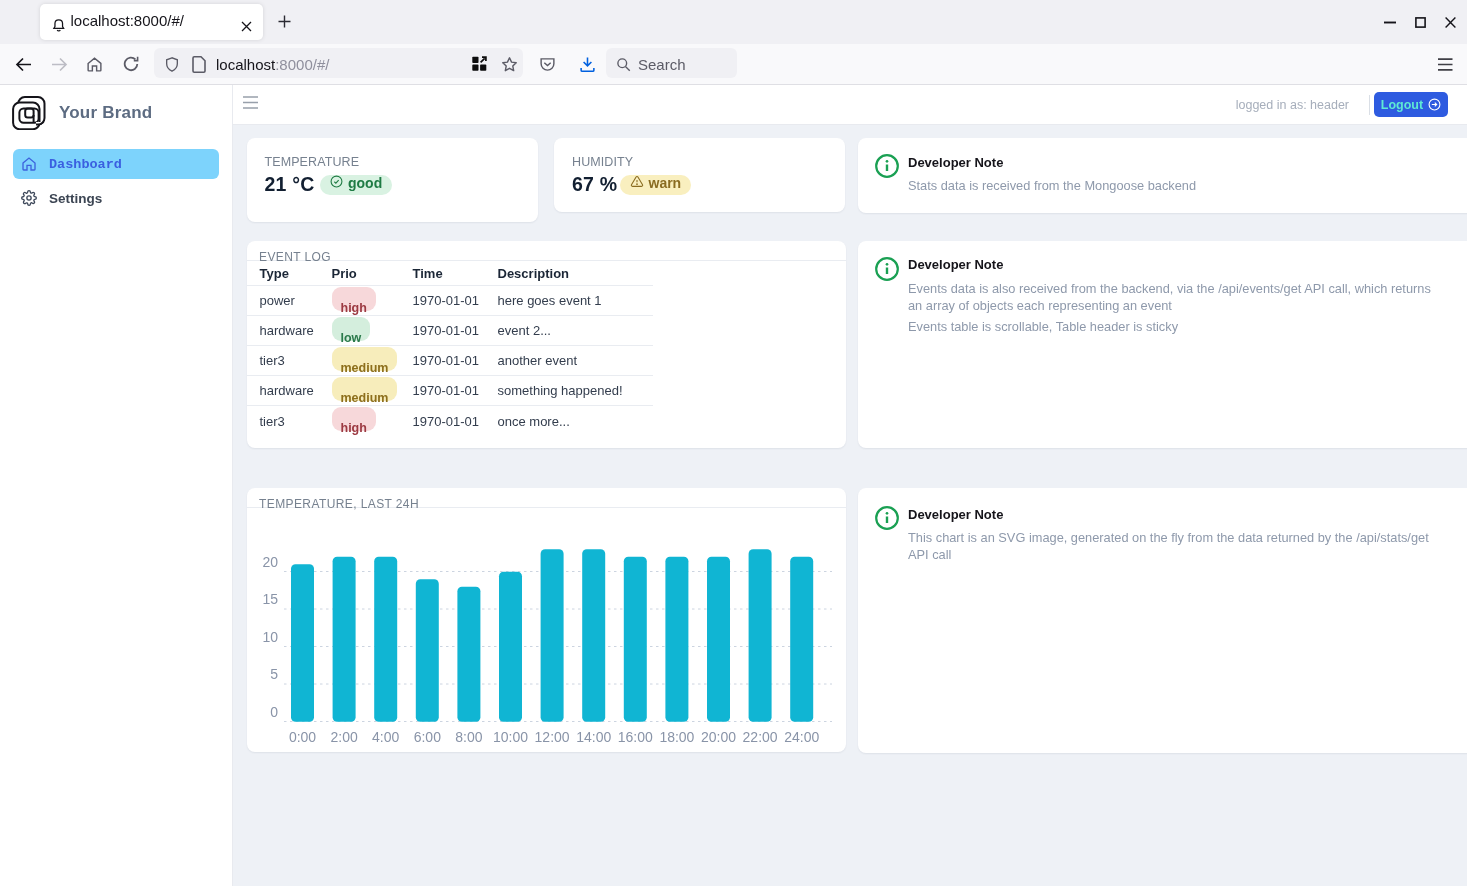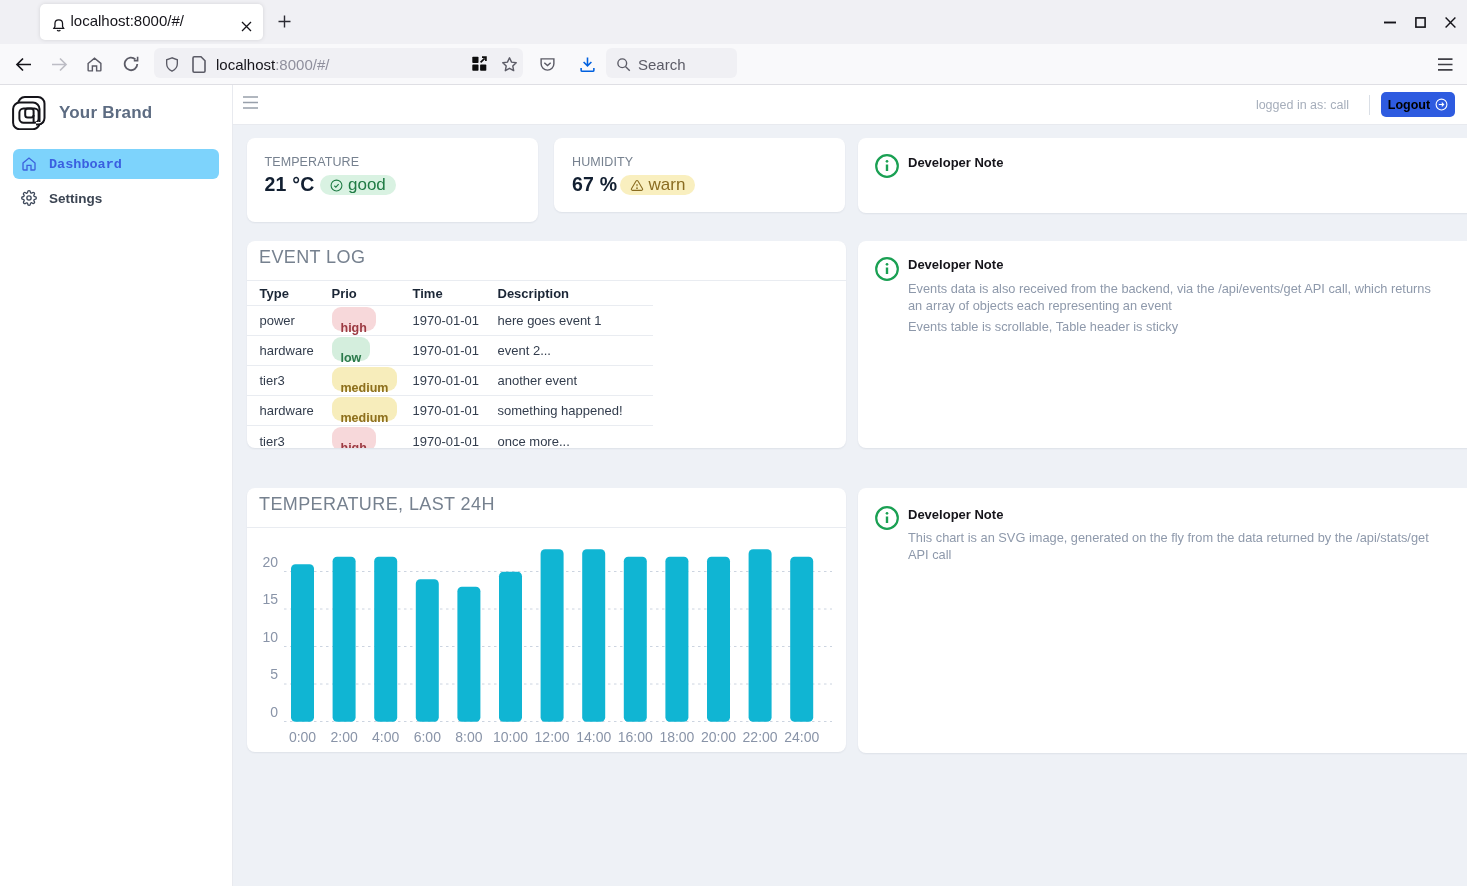--- a/index.html
+++ b/index.html
@@ -14,24 +14,24 @@
   .urlbox { position:absolute; top:3.5px; height:30px; background:#f0f0f4; border-radius:6px; }
   
   #appwrap { position:absolute; left:0; top:85px; width:1467px; height:801px; background:#eef1f6; }
   #sidebar { position:absolute; left:0; top:0; width:233px; height:801px; background:#fff; border-right:1px solid #e8eaef; }
   #topbar { position:absolute; left:233px; top:0; width:1234px; height:40px; background:#fff; border-bottom:1px solid #e8eaef; }
   .brand { position:absolute; left:59px; top:17.5px; font-size:17px; font-weight:bold; color:#5d6c82; letter-spacing:.2px; }
   .navitem { position:absolute; left:13px; width:206px; height:30px; border-radius:6px; font-size:13.5px; font-weight:bold; }
   .navitem .nlabel { position:absolute; left:36px; top:50%; transform:translateY(-50%); }
   .navicon { position:absolute; left:8px; top:50%; transform:translateY(-50%); width:16px; height:16px; }
   .card { position:absolute; background:#fff; border-radius:8px; box-shadow:0 1px 2px rgba(20,30,50,.07); }
-  .cardhead { height:40px; line-height:33px; border-bottom:1px solid #e9ecf1; color:#76818f; font-size:18px; letter-spacing:.4px; padding-left:12.5px; }
+  .cardhead { height:20px; line-height:33px; border-bottom:1px solid #e9ecf1; color:#76818f; font-size:12px; letter-spacing:.4px; padding-left:12.5px; }
   .statlabel { position:absolute; left:18px; top:17px; font-size:12.5px; color:#76818f; letter-spacing:.1px; }
   .statval { position:absolute; left:18px; top:35px; font-size:19.5px; font-weight:bold; color:#121f31; letter-spacing:.2px; }
-  .badge { position:absolute; top:37.5px; height:20px; border-radius:10px; font-size:17px; font-weight:normal; display:flex; align-items:center; padding:0 10px; gap:5px; }
+  .badge { position:absolute; top:37.5px; height:20px; border-radius:10px; font-size:14px; font-weight:bold; display:flex; padding:0 10px; gap:5px; }
   .badge-good { background:#d9f2e2; color:#1f7b44; }
   .badge-warn { background:#f9efbf; color:#8a6c21; }
   .pill { display:inline-block; height:18px; line-height:18px; border-radius:9px; font-size:12.5px; font-weight:bold; padding:12px 9px; }
   .pill-high { background:#f7d8da; color:#9c3a42; }
   .pill-low { background:#d4eedd; color:#2b7a4b; }
   .pill-med { background:#f7edbb; color:#8d6f1c; }
   table.ev { border-collapse:collapse; width:406px; table-layout:fixed; }
   table.ev th { text-align:left; font-size:13px; color:#1b2636; padding:0 0 0 13px; height:25px; border-bottom:1px solid #e9ecf1; }
   table.ev td { font-size:13px; color:#333d4d; padding:0 0 0 13px; height:30px; border-bottom:1px solid #e9ecf1; }
   table.ev tr.last td { border-bottom:none; }
@@ -162,23 +162,23 @@
           <circle cx="12" cy="12" r="3.2"></circle>
           <path d="M19.4 15a1.65 1.65 0 0 0 .33 1.82l.06.06a2 2 0 1 1-2.83 2.83l-.06-.06a1.65 1.65 0 0 0-1.82-.33 1.65 1.65 0 0 0-1 1.51V21a2 2 0 1 1-4 0v-.09A1.65 1.65 0 0 0 9 19.4a1.65 1.65 0 0 0-1.82.33l-.06.06a2 2 0 1 1-2.83-2.83l.06-.06a1.65 1.65 0 0 0 .33-1.82 1.65 1.65 0 0 0-1.51-1H3a2 2 0 1 1 0-4h.09A1.65 1.65 0 0 0 4.6 9a1.65 1.65 0 0 0-.33-1.82l-.06-.06a2 2 0 1 1 2.83-2.83l.06.06a1.65 1.65 0 0 0 1.82.33H9a1.65 1.65 0 0 0 1-1.51V3a2 2 0 1 1 4 0v.09a1.65 1.65 0 0 0 1 1.51 1.65 1.65 0 0 0 1.82-.33l.06-.06a2 2 0 1 1 2.83 2.83l-.06.06a1.65 1.65 0 0 0-.33 1.82V9a1.65 1.65 0 0 0 1.51 1H21a2 2 0 1 1 0 4h-.09a1.65 1.65 0 0 0-1.51 1z"></path>
         </svg>
       <span class="nlabel">Settings</span>
     </div>
   </div>
   <div id="topbar">
     <svg class="abs" style="left:10px; top:11px" width="15" height="13" viewBox="0 0 15 13" stroke="#98a0ab" stroke-width="1.5">
         <path d="M0 1 H15 M0 6.5 H15 M0 12 H15"></path>
       </svg>
-    <div class="abs" style="right:118px; top:0; height:39px; line-height:40px; font-size:12.5px; color:#a6aebb;">logged in as: call</div>
+    <div class="abs" style="right:118px; top:0; height:39px; line-height:40px; font-size:12.5px; color:#a6aebb;">logged in as: header</div>
     <div class="abs" style="right:97px; top:9.5px; width:1px; height:20px; background:#dadfe6;"></div>
-    <div class="abs" style="right:12px; top:7px; width:74px; height:25px; background:#2e5be0; border-radius:5px; color:#000000; font-size:12.5px; font-weight:bold; display:flex; align-items:center; justify-content:center; gap:5px;">
+    <div class="abs" style="right:19px; top:7px; width:74px; height:25px; background:#2e5be0; border-radius:5px; color:#5eead4; font-size:12.5px; font-weight:bold; display:flex; align-items:center; justify-content:center; gap:5px;">
       Logout
       <svg width="13" height="13" viewBox="0 0 24 24" fill="none" stroke="#fff" stroke-width="2">
           <circle cx="12" cy="12" r="10"></circle>
           <path d="M7 12 H16 M12.5 8.5 L16 12 L12.5 15.5"></path>
         </svg>
     </div>
   </div>
 </div>
 
 <div class="card" style="left:246.5px; top:137.5px; width:291px; height:84px;">
@@ -305,20 +305,23 @@
   </svg>
 </div>
 
 <div class="card note" style="top:138.3px; height:75px;">
   <svg class="noteicon" viewBox="0 0 24 24" fill="none">
       <circle cx="12" cy="12" r="10.8" stroke="#1aa053" stroke-width="2.2"></circle>
       <path d="M12 10.5 V17" stroke="#1aa053" stroke-width="2.4"></path>
       <circle cx="12" cy="7.3" r="1.35" fill="#1aa053"></circle>
     </svg>
   <div class="notetitle">Developer Note</div>
+  <div class="notebody">
+      <p>Stats data is received from the Mongoose backend</p>
+    </div>
 </div>
 <div class="card note" style="top:240.8px; height:207px;">
   <svg class="noteicon" viewBox="0 0 24 24" fill="none">
       <circle cx="12" cy="12" r="10.8" stroke="#1aa053" stroke-width="2.2"></circle>
       <path d="M12 10.5 V17" stroke="#1aa053" stroke-width="2.4"></path>
       <circle cx="12" cy="7.3" r="1.35" fill="#1aa053"></circle>
     </svg>
   <div class="notetitle">Developer Note</div>
   <div class="notebody">
     <p>Events data is also received from the backend, via the /api/events/get API call, which returns<br>an array of objects each representing an event</p>

